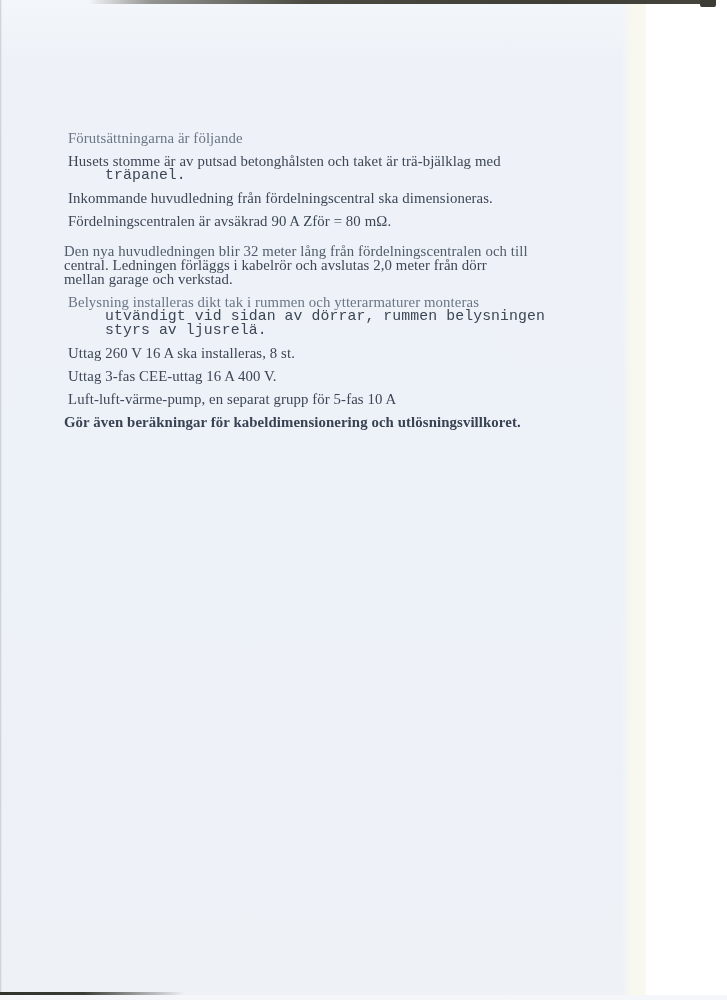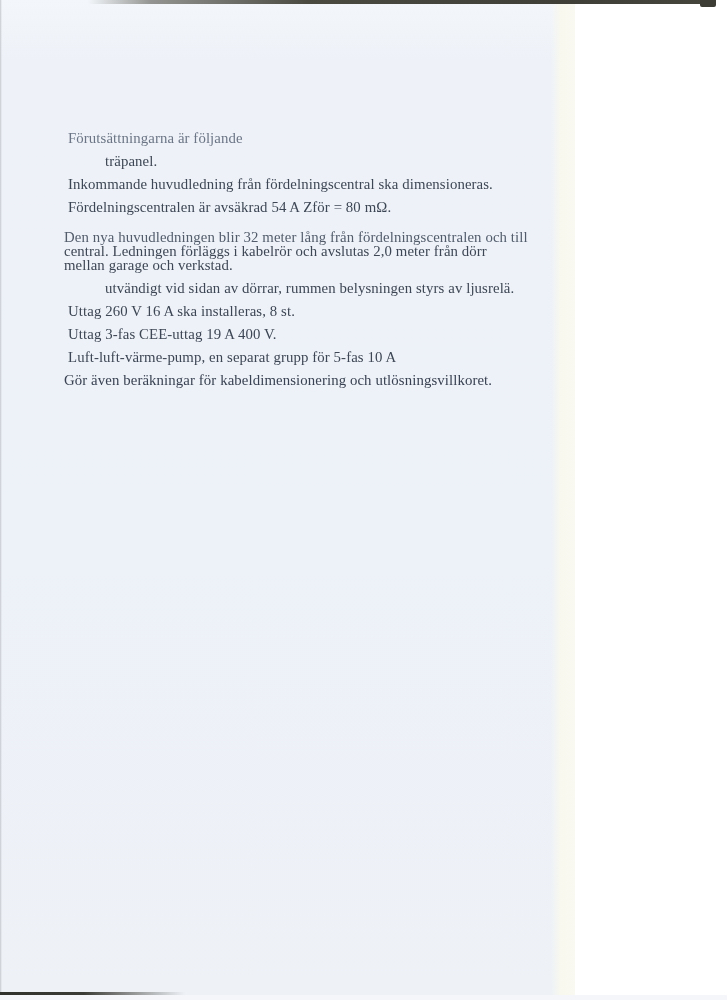--- a/index.html
+++ b/index.html
@@ -5,21 +5,21 @@
   html, body {
     margin: 0;
     padding: 0;
     width: 727px;
     height: 1000px;
     overflow: hidden;
     font-family: "Liberation Serif", "DejaVu Serif", serif;
   }
   .scan-canvas {
     position: relative;
-    width: 575px;
+    width: 646px;
     height: 1000px;
     background: linear-gradient(180deg, #f3f6fa 0%, #eef2f8 6%, #edf1f8 55%, #eef2f7 100%);
   }
   
   .right-strip {
     position: absolute;
     top: 0;
     right: 0;
     width: 24px;
     height: 1000px;
@@ -77,23 +77,23 @@
     width: 480px;
     color: #3d4654;
     font-size: 14.8px;
     line-height: 14px;
     letter-spacing: 0.1px;
   }
   .text-block p {
     margin: 0 0 9px 0;
   }
   .line { display: block; }
-  .line.indent { padding-left: 37px; }
+  .line.indent { padding-left: 37px; font-family: Liberation Mono, monospace; }
   .p-shift { margin-left: -4px !important; }
-  .bold-line { font-weight: normal; color: #394252; }
+  .bold-line { font-weight: bold; color: #394252; }
   
   .scan-faded {
     color: #6b7585;
     filter: blur(0.35px);
   }
   .scan-soft {
     color: #525c6b;
     filter: blur(0.25px);
     margin-top: 16px;
   }
@@ -110,47 +110,49 @@
   <div class="bottom-white-sliver"></div>
   <div class="bottom-edge-line"></div>
 
   <div class="text-block">
 
     <p>
       <span class="line scan-faded">Förutsättningarna är följande</span>
     </p>
 
     <p>
+      <span class="line">Husets stomme är av putsad betonghålsten och taket är trä-bjälklag med</span>
       <span class="line indent">träpanel.</span>
     </p>
 
     <p>
       <span class="line">Inkommande huvudledning från fördelningscentral ska dimensioneras.</span>
     </p>
 
     <p>
-      <span class="line">Fördelningscentralen är avsäkrad 54 A Zför = 80 mΩ.</span>
+      <span class="line">Fördelningscentralen är avsäkrad 90 A Zför = 80 mΩ.</span>
     </p>
 
     <p class="p-shift">
       <span class="line scan-soft">Den nya huvudledningen blir 32 meter lång från fördelningscentralen och till</span>
       <span class="line">central. Ledningen förläggs i kabelrör och avslutas 2,0 meter från dörr</span>
       <span class="line">mellan garage och verkstad.</span>
     </p>
 
     <p>
+      <span class="line scan-faded">Belysning installeras dikt tak i rummen och ytterarmaturer monteras</span>
       <span class="line indent">utvändigt vid sidan av dörrar, rummen belysningen styrs av ljusrelä.</span>
     </p>
 
     <p>
       <span class="line">Uttag 260 V 16 A ska installeras, 8 st.</span>
     </p>
 
     <p>
-      <span class="line">Uttag 3-fas CEE-uttag 19 A 400 V.</span>
+      <span class="line">Uttag 3-fas CEE-uttag 16 A 400 V.</span>
     </p>
 
     <p>
       <span class="line">Luft-luft-värme-pump, en separat grupp för 5-fas 10 A</span>
     </p>
 
     <p class="p-shift">
       <span class="line bold-line">Gör även beräkningar för kabeldimensionering och utlösningsvillkoret.</span>
     </p>
 

